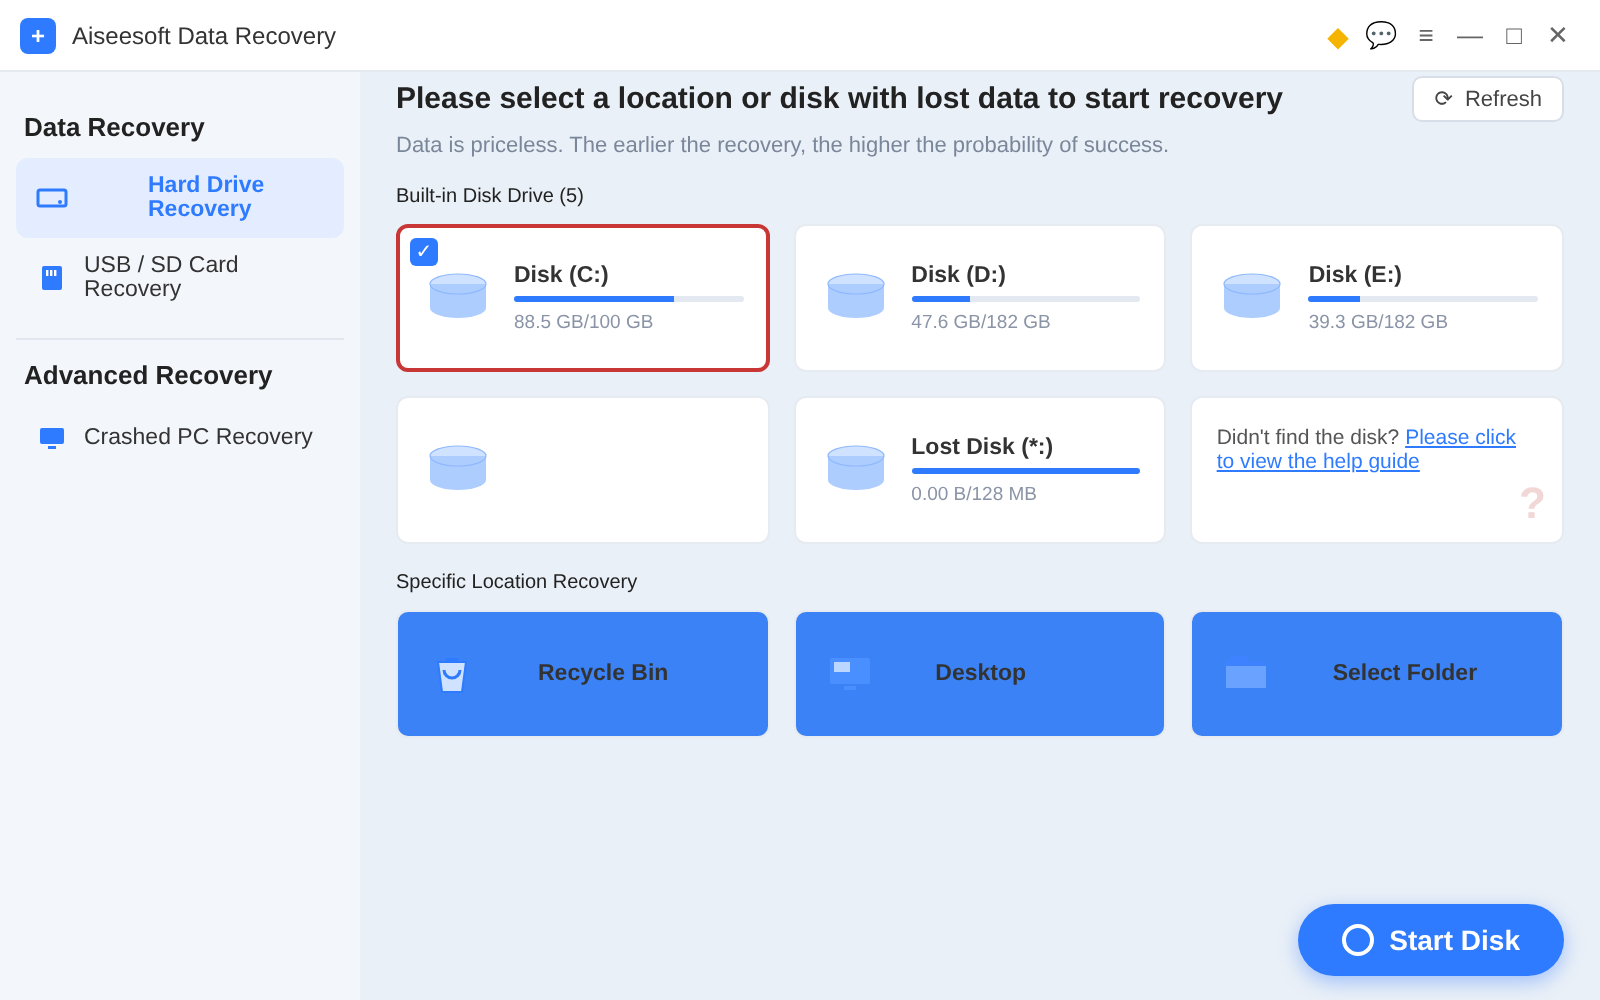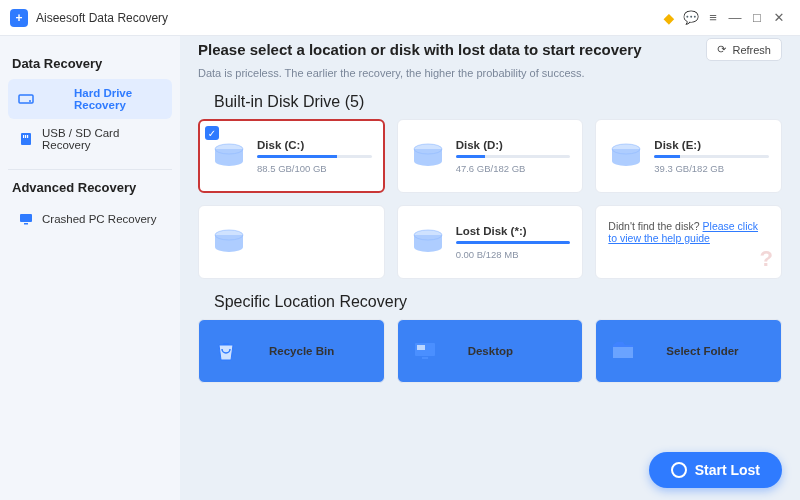--- a/index.html
+++ b/index.html
@@ -15,21 +15,21 @@
 .section-title { font-size: 13px; font-weight: 600; color: #222; margin: 6px 4px 8px 4px; }
 .nav-item { display: flex; align-items: center; gap: 8px; font-size: 11.5px; color: #333; padding: 8px 10px; border-radius: 6px; cursor: pointer; }
 .nav-item .ic { width: 16px; height: 16px; display: flex; align-items: center; justify-content: center; color: #2f7bff; }
 .nav-item.active { background: #e3edff; color: #2f7bff; font-weight: 600; gap: 40px; }
 .sidebar hr { border: none; border-top: 1px solid #e2e7ef; margin: 10px 0; }
 .main { flex: 1; padding: 2px 18px 0 18px; position: relative; overflow: hidden; }
 .header-row { display: flex; align-items: center; gap: 10px; }
 .page-title { font-size: 15px; font-weight: 700; color: #222; flex: 1; }
 .refresh-btn { border: 1px solid #d8dee8; background: #fff; border-radius: 5px; padding: 4px 10px; font-size: 11px; color: #444; display: flex; align-items: center; gap: 6px; cursor: pointer; }
 .subtitle { font-size: 11px; color: #7a8699; margin-top: 6px; }
-.group-label { font-size: 16px; color: #222; margin: 14px 0 8px 16px; }
+.group-label { font-size: 10px; color: #222; margin: 14px 0 8px 0; }
 .grid { display: grid; grid-template-columns: repeat(3, 1fr); gap: 12px; }
 .card { background: #fff; border: 1px solid #e6eaf1; border-radius: 6px; padding: 14px 12px; display: flex; align-items: center; gap: 10px; position: relative; cursor: pointer; min-height: 74px; }
 .card.selected { outline: 2.5px solid #c93636; outline-offset: -2px; }
 .card .check { position: absolute; top: 6px; left: 6px; width: 14px; height: 14px; background: #2f7bff; border-radius: 3px; display: flex; align-items: center; justify-content: center; color: #fff; font-size: 10px; }
 .disk-ico { width: 36px; height: 28px; flex-shrink: 0; }
 .info { flex: 1; min-width: 0; }
 .disk-name { font-size: 11.5px; font-weight: 600; color: #333; margin-bottom: 4px; }
 .bar { height: 3px; background: #e4e9f1; border-radius: 2px; overflow: hidden; margin-bottom: 5px; }
 .bar-fill { height: 100%; background: #2f7bff; }
 .disk-size { font-size: 9.5px; color: #8a94a6; }
@@ -211,16 +211,16 @@
               <path d="M4 8 l4 -3 h6 l2 3 h8 v13 h-20 z" fill="#3f82ff"></path>
               <path d="M4 10 h20 v11 h-20 z" fill="#6aa3ff"></path>
             </svg>
           </div>
           <div class="loc-name">Select Folder</div>
         </div>
       </div>
 
     <div class="start-btn">
       <span class="circ"></span>
-      <span>Start Lost</span>
+      <span>Start Disk</span>
     </div>
   </div>
 </div>
 
 </body></html>

